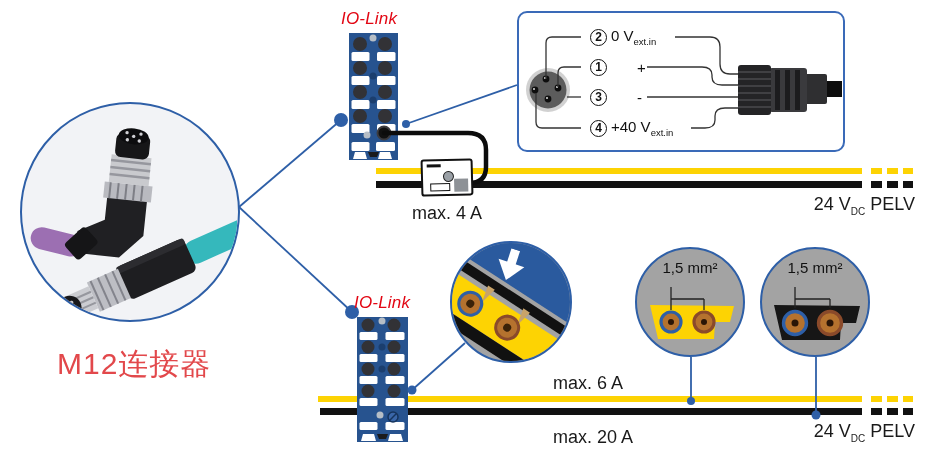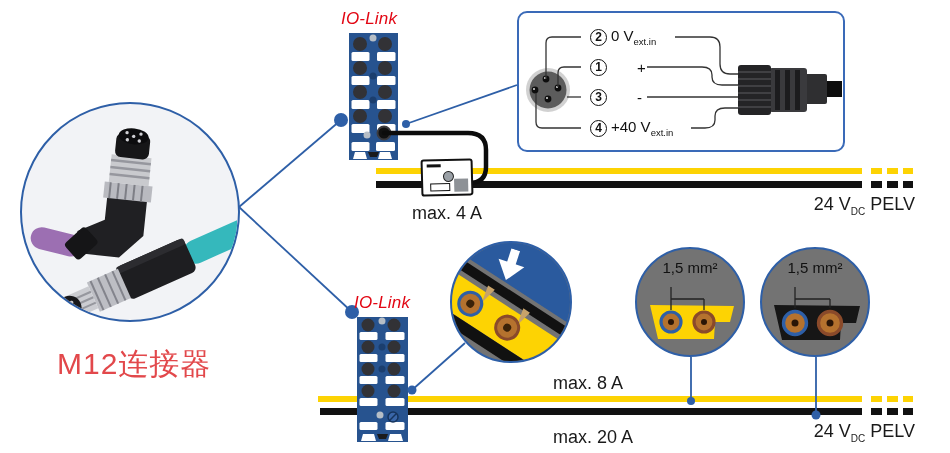--- a/index.html
+++ b/index.html
@@ -22,21 +22,21 @@
   .pinbadge{display:inline-flex;width:17px;height:17px;border:1.7px solid #111;border-radius:50%;
             align-items:center;justify-content:center;font-size:12px;font-weight:bold;
             background:#fff;box-sizing:border-box;flex:0 0 auto;}
   .pinlbl{font-size:15px;margin-left:4px;white-space:nowrap;}
   .pinlbl sub{font-size:9.5px;}
   .pinlbl.sym{margin-left:30px;}
   
   .tapbox{left:421px;top:159px;width:52px;height:37px;background:#fff;border:2px solid #111;
           border-radius:3px;transform:rotate(-1.5deg);box-sizing:border-box;z-index:4;}
   
-  .bluecircle{border-radius:50%;background:#737373;box-sizing:border-box;overflow:hidden;}
+  .bluecircle{border-radius:50%;background:#a3a3a3;box-sizing:border-box;overflow:hidden;}
   .photo{left:20px;top:102px;width:220px;height:220px;border:2.5px solid #2e5fa7;background:#f2f3f6;}
   .pierce{left:450px;top:241px;width:122px;height:122px;border:2px solid #2e5fa7;}
   .xsec{border:2px solid #2e5fa7;width:110px;height:110px;}
   .xslabel{position:absolute;top:10px;width:100%;text-align:center;}
   .z1{z-index:1}.z2{z-index:2}.z3{z-index:3}.z5{z-index:5}
 </style>
 </head>
 <body>
 
 <div id="canvas">
@@ -324,21 +324,21 @@
     <div class="abs" style="left:20px;top:10px;width:11px;height:11px;border-radius:50%;background:#9aa0a6;border:1.5px solid #222;box-sizing:border-box"></div>
     <div class="abs" style="left:31px;top:18px;width:14px;height:13px;background:#8d9196"></div>
     <div class="abs" style="left:7px;top:22px;width:20px;height:8px;background:#fff;border:1.5px solid #111;box-sizing:border-box"></div>
   </div>
 
   <div class="abs red-io z5" style="left:341px;top:9px">IO-Link</div>
   <div class="abs red-io z5" style="left:354px;top:293px">IO-Link</div>
   <div class="abs caption-cn z5" style="left:57px;top:344px">M12连接器</div>
 
   <div class="abs maxlbl z5" style="left:412px;top:203px">max. 4 A</div>
-  <div class="abs maxlbl z5" style="left:553px;top:373px">max. 8 A</div>
+  <div class="abs maxlbl z5" style="left:553px;top:373px">max. 6 A</div>
   <div class="abs maxlbl z5" style="left:553px;top:427px">max. 20 A</div>
 
   <div class="abs vlabel z5" style="left:790px;top:194px;width:125px;text-align:right">
     <span>24 V</span><sub>DC</sub><span class="sfx">PELV</span>
   </div>
   <div class="abs vlabel z5" style="left:790px;top:421px;width:125px;text-align:right">
     <span>24 V</span><sub>DC</sub><span class="sfx">PELV</span>
   </div>
 
 </div>

